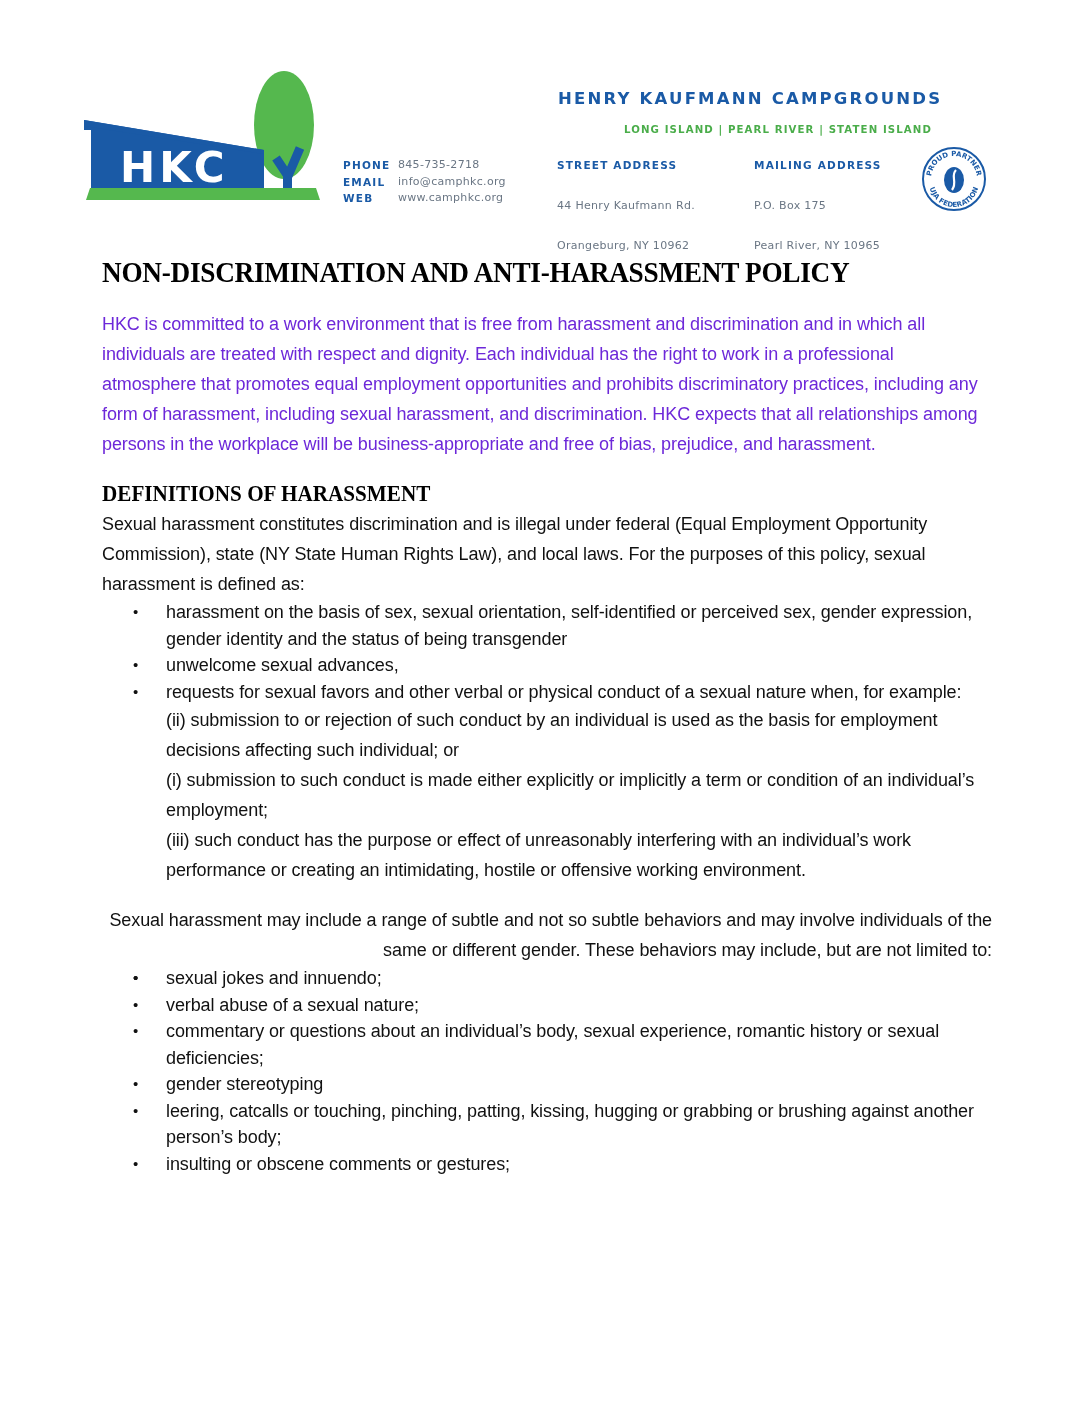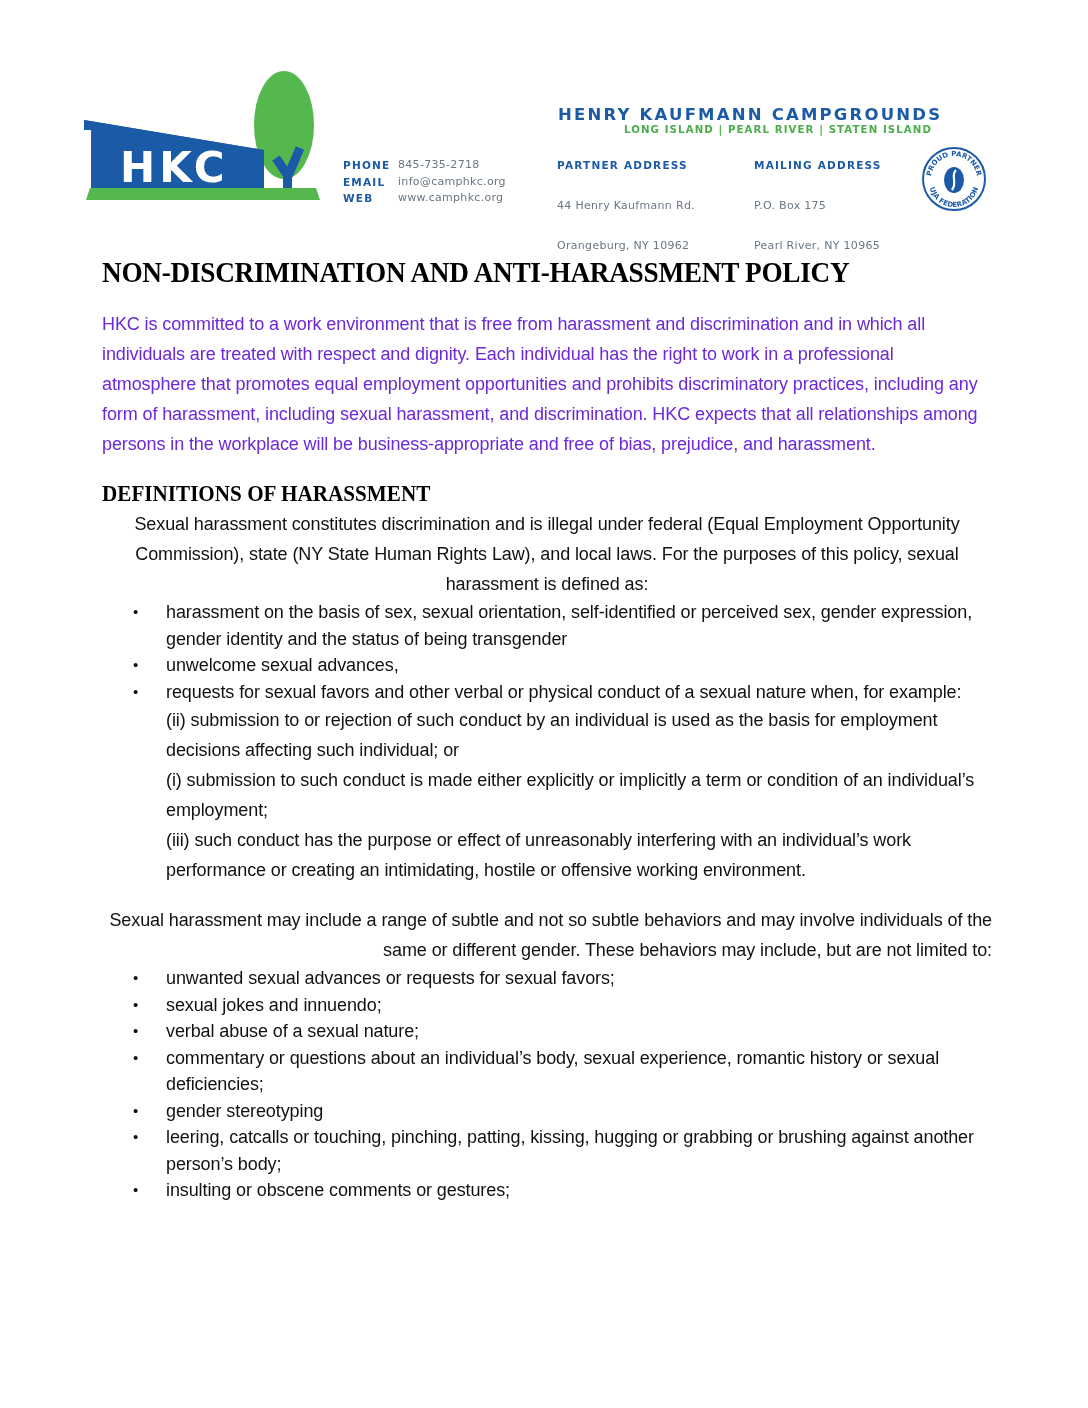--- a/index.html
+++ b/index.html
@@ -1,34 +1,34 @@
 <!DOCTYPE html>
 <html><head>
 <meta charset="utf-8">
 <style>
   html, body { margin:0; padding:0; background:#ffffff; }
   body { width:1088px; height:1408px; position:relative; overflow:hidden; font-family:"Liberation Sans", sans-serif; color:#111; }
 
   .letterhead { position:absolute; left:0; top:0; width:1088px; height:230px; }
   .logo { position:absolute; left:84px; top:70px; width:236px; height:132px; }
-  .org-name { position:absolute; left:558px; top:105px; font-family:"DejaVu Sans", sans-serif; font-weight:bold; font-size:16.5px; letter-spacing:2.2px; color:#1a5aa6; white-space:nowrap; }
+  .org-name { position:absolute; left:558px; top:89px; font-family:"DejaVu Sans", sans-serif; font-weight:bold; font-size:16.5px; letter-spacing:2.2px; color:#1a5aa6; white-space:nowrap; }
   .locations { position:absolute; left:624px; top:124px; font-family:"DejaVu Sans", sans-serif; font-weight:bold; font-size:10.2px; letter-spacing:1.1px; color:#4aad4a; white-space:nowrap; }
   .contact-block { position:absolute; top:157px; font-family:"DejaVu Sans", sans-serif; font-size:11px; line-height:16.5px; white-space:nowrap; }
   .contact-grid { display:grid; grid-template-columns:55px auto; }
   .lbl { font-weight:bold; color:#1a5aa6; letter-spacing:1.2px; font-size:10.5px; }
   .val { color:#6a7684; letter-spacing:0.3px; }
   .addr-head { font-weight:bold; color:#1a5aa6; letter-spacing:1.2px; font-size:10.5px; }
   .addr-line { color:#6a7684; letter-spacing:0.3px;margin-top:24px; }
   .badge { position:absolute; left:921px; top:146px; width:66px; height:66px; }
 
   .content { position:absolute; left:102px; top:256px; width:890px; }
   h1 { margin:0; font-family:"Liberation Serif", serif; font-weight:bold; font-size:29px; letter-spacing:-0.3px; color:#000; transform:scaleX(0.94); transform-origin:left; white-space:nowrap; }
   p.body { margin:20px 0 0 0; font-size:18px; line-height:30px; color:#6d28d9; letter-spacing:-0.1px; }
   h2 { margin:22px 0 0 0; font-family:"Liberation Serif", serif; font-weight:bold; font-size:22.5px; color:#000; transform:scaleX(0.94); transform-origin:left; white-space:nowrap; line-height:26px; }
-  p.def-intro { margin:2px 0 0 0; font-size:18px; line-height:30px; color:#111; letter-spacing:-0.1px;text-align:center; }
+  p.def-intro { margin:2px 0 0 0; font-size:18px; line-height:30px; color:#111; letter-spacing:-0.1px; }
   ul.bullets { margin:0; padding:0; list-style:none; }
   ul.bullets li { position:relative; padding-left:64px; font-size:18px; line-height:26.5px; color:#111; letter-spacing:-0.1px; }
   ul.bullets li .bul { position:absolute; left:31px; top:0; font-size:15px; }
   .sub { display:block; line-height:30px; }
   p.second { margin:20px 0 0 0; font-size:18px; line-height:30px; color:#111; letter-spacing:-0.1px;text-align:right; }
 </style>
 </head>
 <body>
 
 <div class="letterhead">
@@ -50,21 +50,21 @@
       <span class="lbl">PHONE</span>
       <span class="val">845-735-2718</span>
       <span class="lbl">EMAIL</span>
       <span class="val">info@camphkc.org</span>
       <span class="lbl">WEB</span>
       <span class="val">www.camphkc.org</span>
     </div>
   </div>
 
   <div class="contact-block" style="left:557px;">
-    <div class="addr-head">PARTNER ADDRESS</div>
+    <div class="addr-head">STREET ADDRESS</div>
     <div class="addr-line">44 Henry Kaufmann Rd.</div>
     <div class="addr-line">Orangeburg, NY 10962</div>
   </div>
 
   <div class="contact-block" style="left:754px;">
     <div class="addr-head">MAILING ADDRESS</div>
     <div class="addr-line">P.O. Box 175</div>
     <div class="addr-line">Pearl River, NY 10965</div>
   </div>
 
@@ -92,21 +92,21 @@
     <li><span class="bul">•</span><span>unwelcome sexual advances,</span></li>
     <li><span class="bul">•</span><span>requests for sexual favors and other verbal or physical conduct of a sexual nature when, for example:</span>
       <span class="sub">(ii) submission to or rejection of such conduct by an individual is used as the basis for employment decisions affecting such individual; or</span>
       <span class="sub">(i) submission to such conduct is made either explicitly or implicitly a term or condition of an individual’s employment;</span>
       <span class="sub">(iii) such conduct has the purpose or effect of unreasonably interfering with an individual’s work performance or creating an intimidating, hostile or offensive working environment.</span>
     </li>
   </ul>
 
   <p class="second">Sexual harassment may include a range of subtle and not so subtle behaviors and may involve individuals of the same or different gender. These behaviors may include, but are not limited to:</p>
   <ul class="bullets">
-    <li><span class="bul">•</span><span>unwanted sexual advances or requests for sexual favors;</span></li>
+    <li><span class="bul">•</span></li>
     <li><span class="bul">•</span><span>sexual jokes and innuendo;</span></li>
     <li><span class="bul">•</span><span>verbal abuse of a sexual nature;</span></li>
     <li><span class="bul">•</span><span>commentary or questions about an individual’s body, sexual experience, romantic history or sexual deficiencies;</span></li>
     <li><span class="bul">•</span><span>gender stereotyping</span></li>
     <li><span class="bul">•</span><span>leering, catcalls or touching, pinching, patting, kissing, hugging or grabbing or brushing against another person’s body;</span></li>
     <li><span class="bul">•</span><span>insulting or obscene comments or gestures;</span></li>
   </ul>
 </div>
 
 </body></html>

